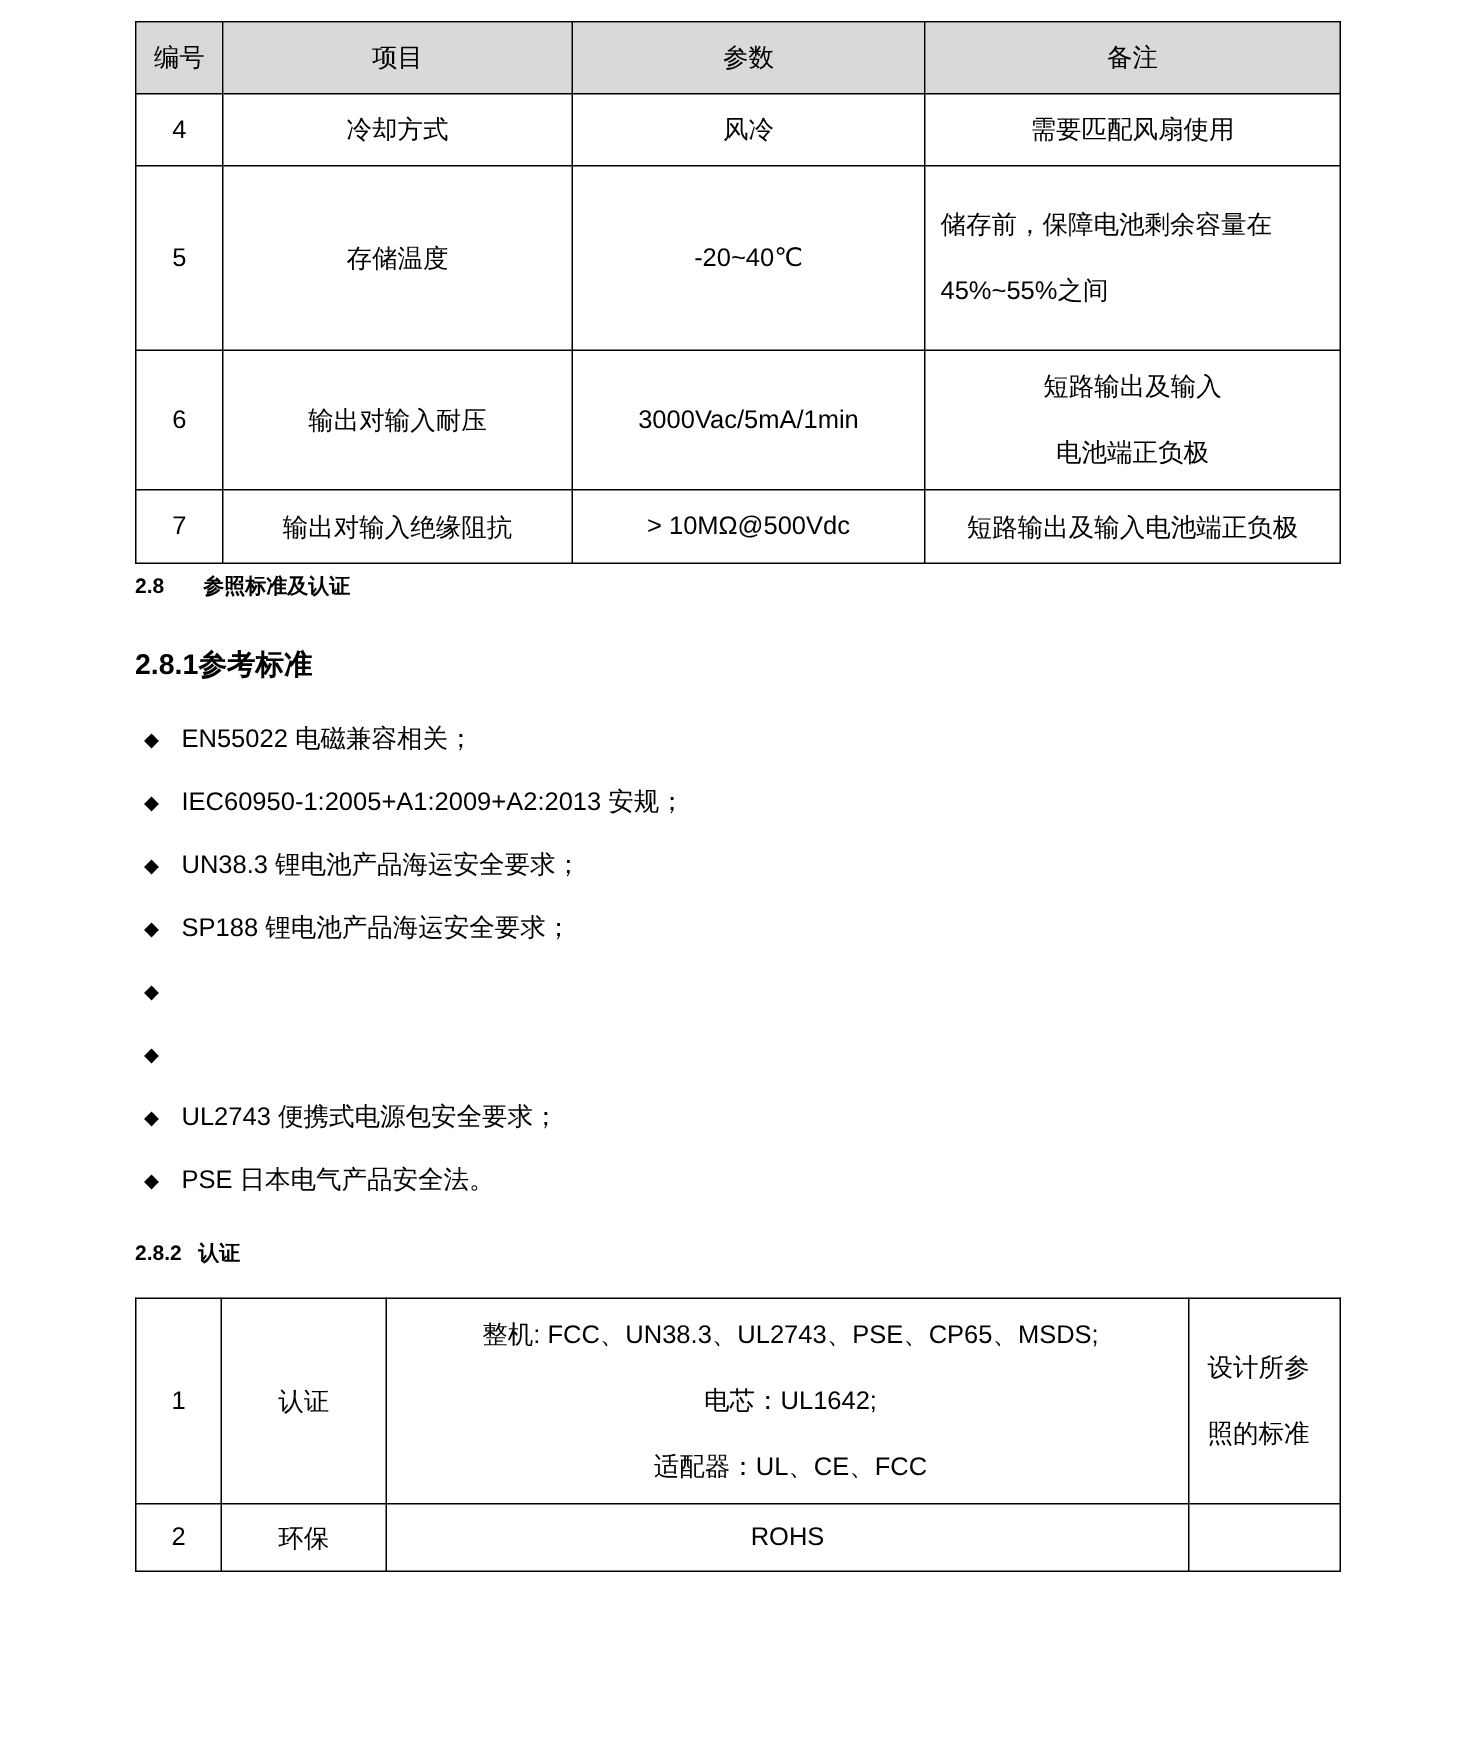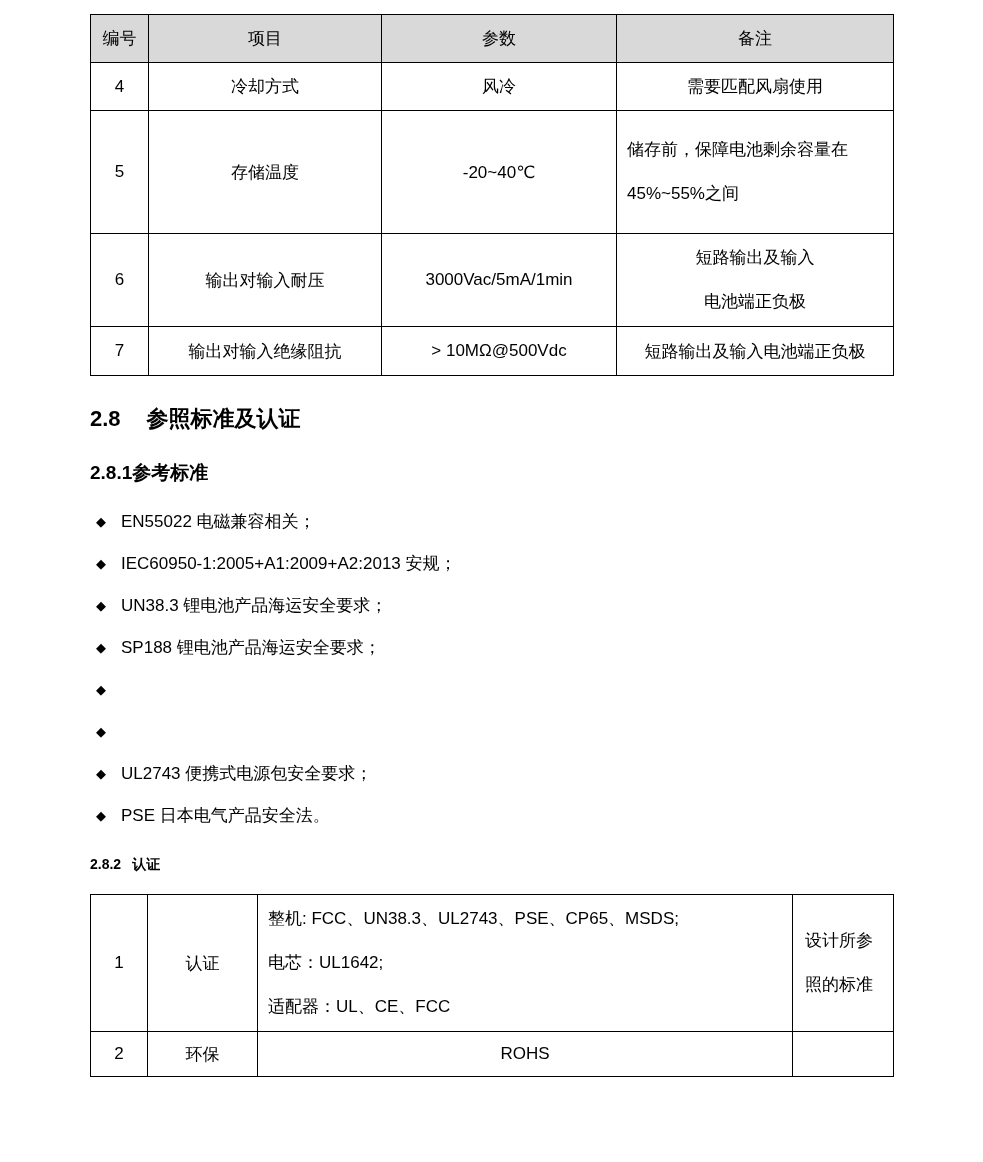--- a/index.html
+++ b/index.html
@@ -23,35 +23,35 @@
   }
   .spec-table th { background: #d9d9d9; height: 48px; }
   .spec-table tr.h48 td { height: 48px; }
   .spec-table tr.h123 td { height: 123px; }
   .spec-table tr.h87 td { height: 87px; }
   .spec-table tr.h49 td { height: 49px; }
   td.left { text-align: left; padding-left: 10px; }
   .mline { line-height: 44px; }
 
   .heading { font-weight: bold; color: #000; }
-  .h28  { margin-top: 29px; font-size: 22px; line-height: 28px; }
+  .h28  { font-size: 14px; line-height: 28px; }
   .h281 { margin-top: 27px; font-size: 19px; line-height: 26px; }
   .h282 { margin-top: 15px; font-size: 14px; line-height: 26px; }
   .h28 .num  { margin-right: 26px; }
   .h281 .num { margin-right: 0; }
   .h282 .num { margin-right: 11px; }
 
   ul.standards { list-style: none; margin-top: 14px; }
   ul.standards li { height: 42px; display: flex; align-items: center; font-size: 17px; }
   .bullet { font-size: 13px; margin: 0 15px 0 6px; line-height: 1; }
 
   .cert-table { margin-top: 17px; }
   .cert-table tr.h135 td { height: 135px; }
   .cert-table tr.h45 td { height: 45px; }
-  .cert-table td.content-left { text-align: left; padding-left: 10px; }
+  .cert-table td.content-left { text-align: center; padding-left: 10px; }
   .cert-table td.note-col { text-align: left; padding: 0 12px; line-height: 44px; }
 </style>
 </head>
 <body>
 
 <div class="page">
 
   <table class="spec-table">
     <colgroup>
       <col style="width:58px">

